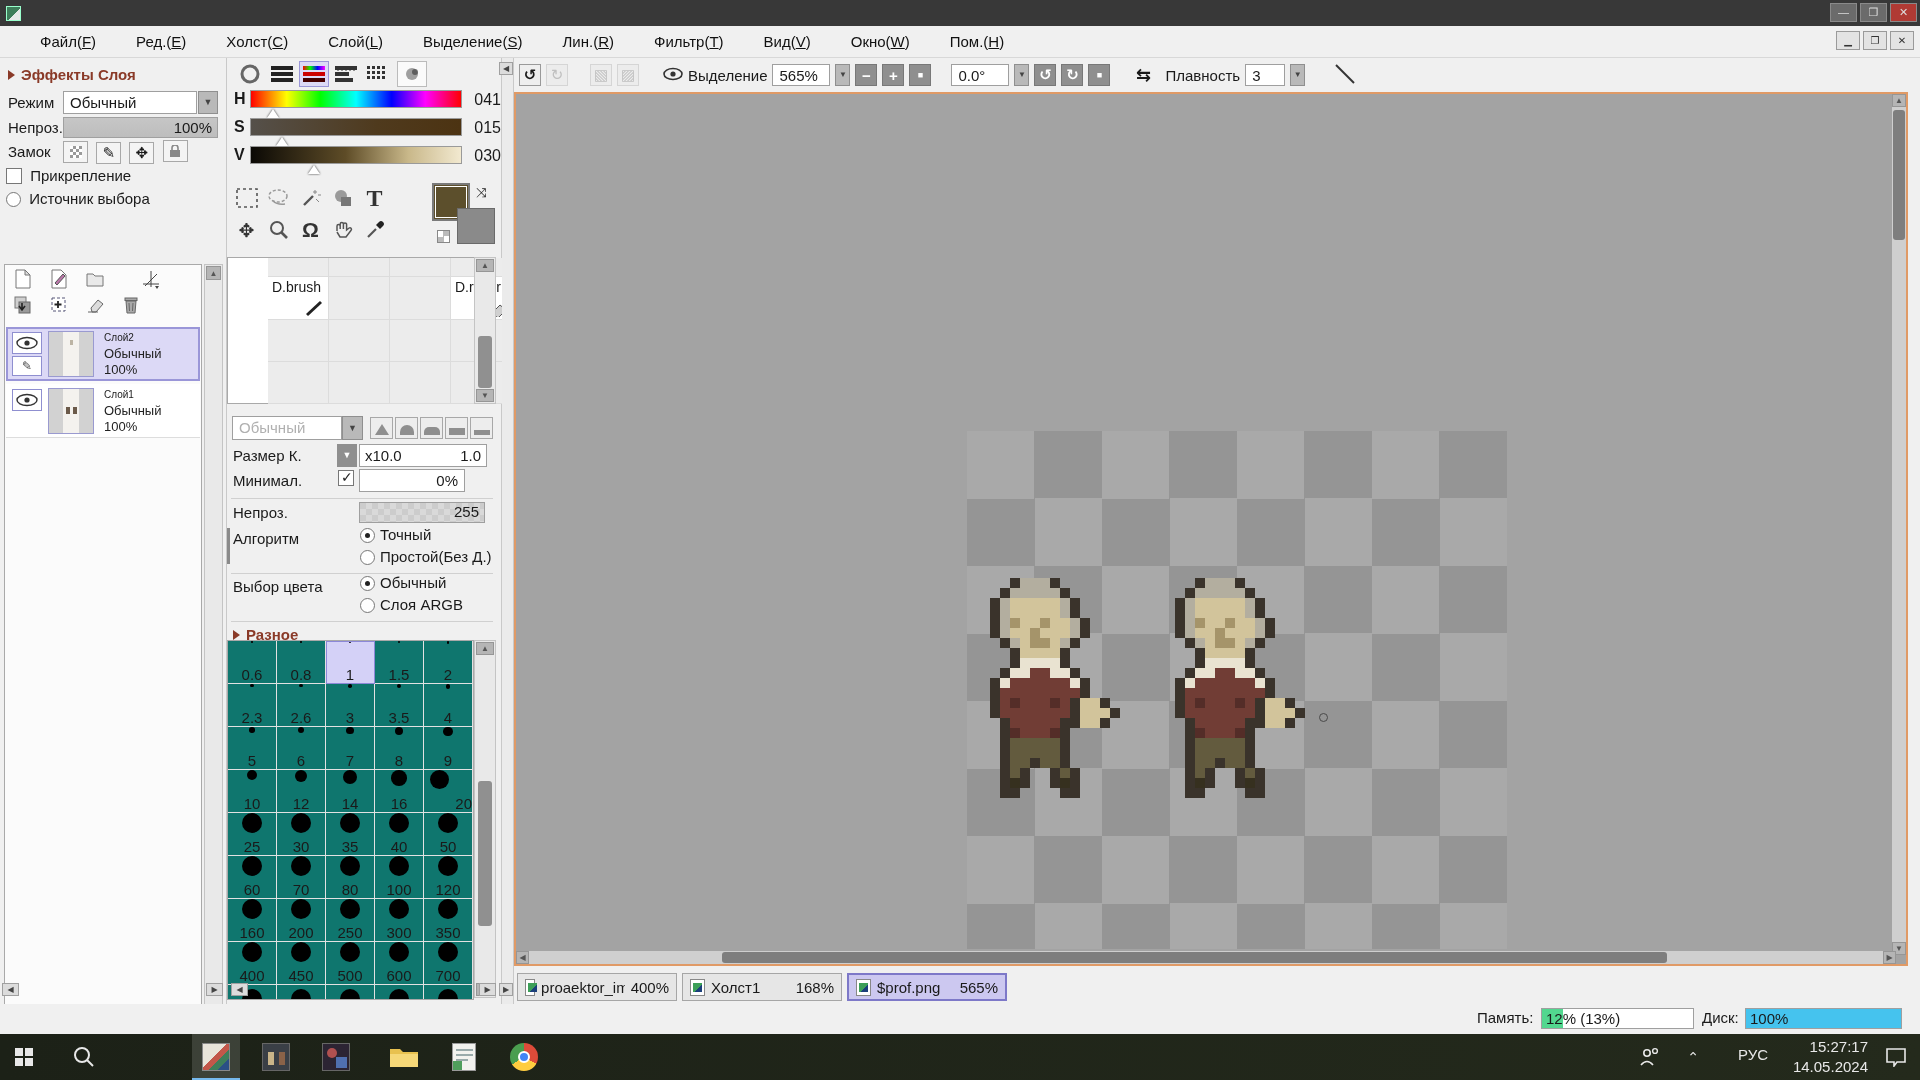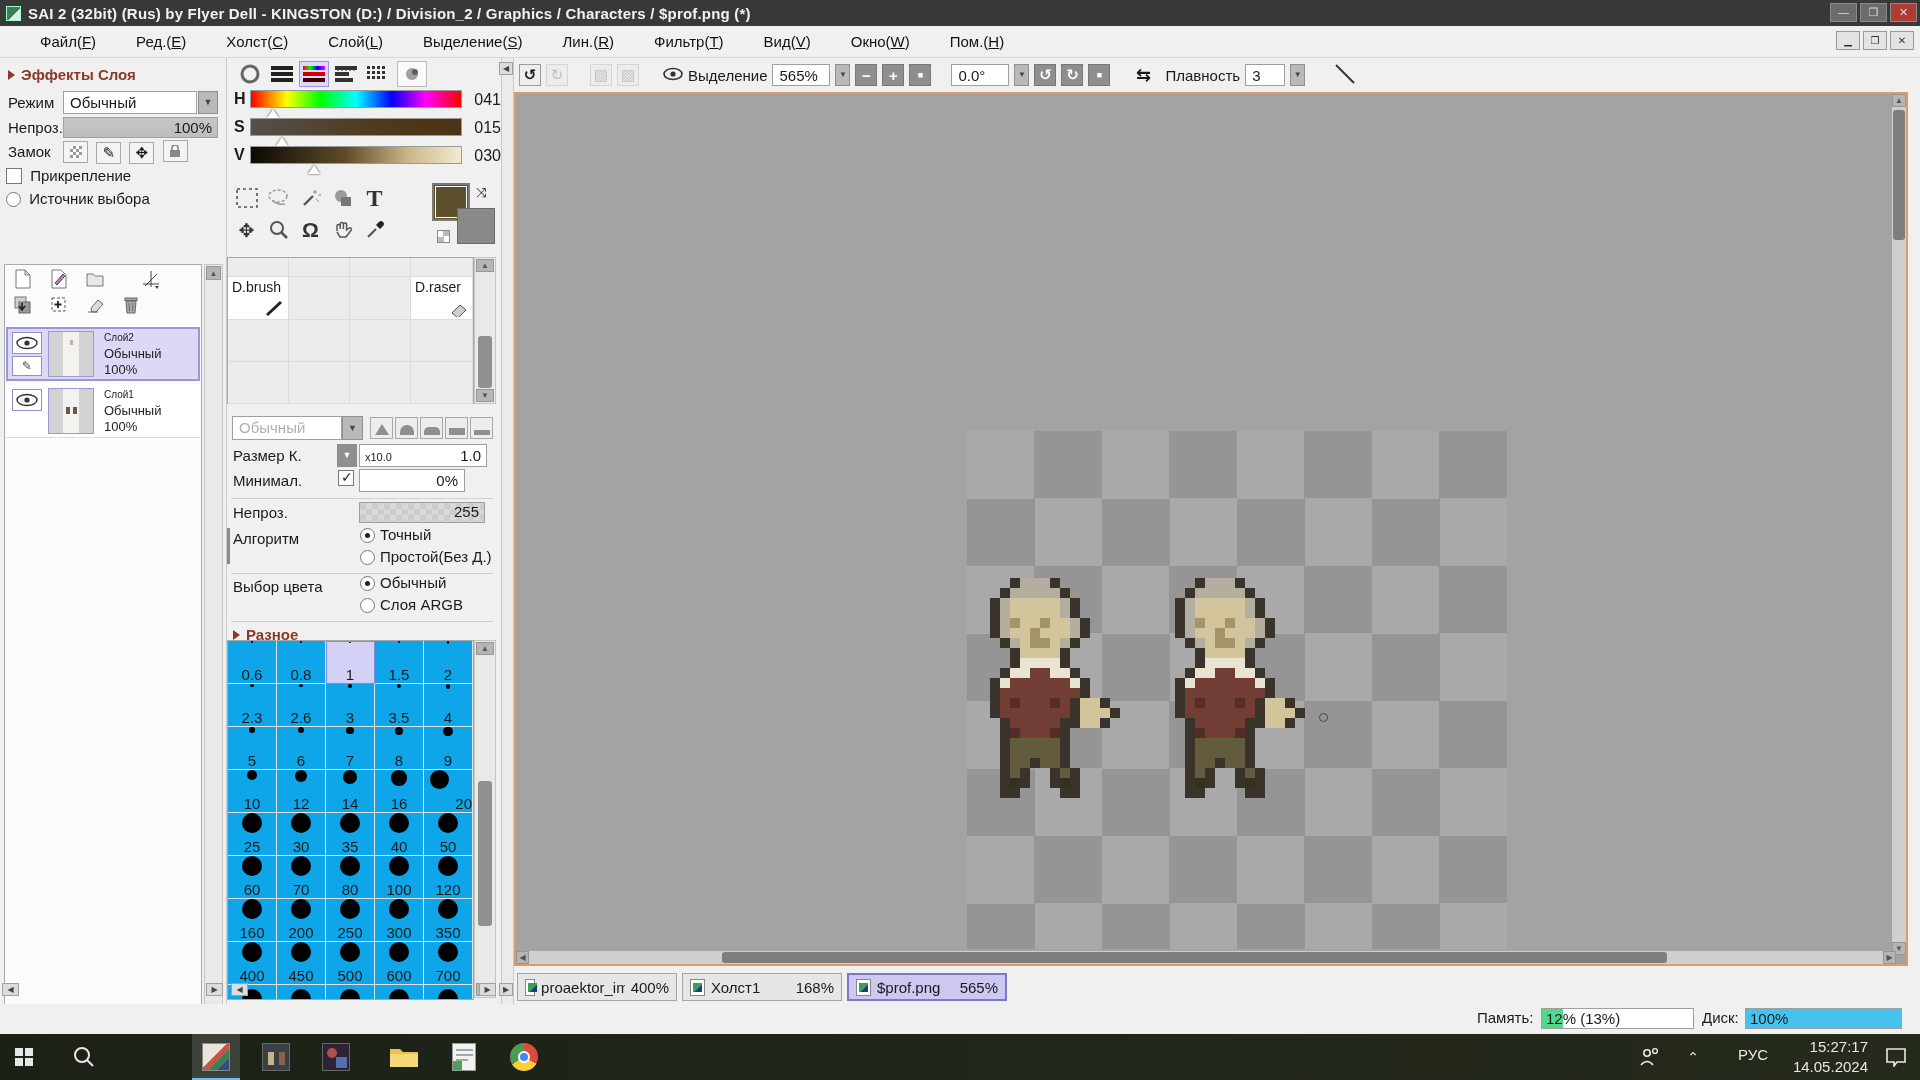--- a/index.html
+++ b/index.html
@@ -59,26 +59,26 @@
   .slider-bar { position:absolute; left:23px; width:212px; height:18px; border:1px solid #9a9a9a; }
   .slider-val { position:absolute; left:240px; width:34px; text-align:right; font-size:16px; }
   .marker { position:absolute; width:0; height:0; border-left:6px solid transparent; border-right:6px solid transparent; border-bottom:9px solid #fff; filter:drop-shadow(0 0 1px #333); }
   .toolbtn { position:absolute; width:31px; height:30px; display:flex; align-items:center; justify-content:center; font-size:19px; color:#333; }
   #swatch-primary { position:absolute; left:205px; top:125px; width:38px; height:38px; border:2px solid #7a7a7a; outline:1px solid #fff; outline-offset:-4px; }
   #swatch-secondary { position:absolute; left:230px; top:150px; width:38px; height:36px; background:#8a8a8a; border:1px solid #6a6a6a; }
   #swap-colors { position:absolute; left:249px; top:127px; font-size:13px; color:#222; }
   #swatch-trans { position:absolute; left:210px; top:172px; width:13px; height:13px; border:1px solid #888;
      background:conic-gradient(#bbb 25%,#fff 25% 50%,#bbb 50% 75%,#fff 75%); }
   #brush-grid { position:absolute; left:0; top:199px; width:247px; height:147px; background:#fff; border:1px solid #a9a9a9; }
-  .bcell { position:absolute; background:#ececec; border-right:1px solid #dcdcdc; border-bottom:1px solid #dcdcdc; font-size:14px; padding:2px 0 0 4px; }
+  .bcell { position:absolute; background:#ececec; border-right:1px solid #dcdcdc; border-bottom:1px solid #dcdcdc; font-size:14px; padding:2px 0 0 4px;margin-left:40px; }
   .bcell.full { background:#fff; }
   #brush-scroll, #size-scroll { position:absolute; width:22px; }
   .shape-btn { position:absolute; top:0; width:23px; height:22px; background:#ededed; border:1px solid #a8a8a8; display:flex; align-items:flex-end; justify-content:center; }
   .shape-btn span { display:block; background:#8f8f8f; margin-bottom:3px; }
-  #size-grid { position:absolute; left:0; top:582px; width:247px; height:360px; background:#0ea5e9; border:1px solid #a9a9a9; overflow:hidden; }
+  #size-grid { position:absolute; left:0; top:582px; width:247px; height:360px; background:#0f766e; border:1px solid #a9a9a9; overflow:hidden; }
   .scell { position:absolute; width:49px; height:43px; border-right:1px solid #e2e2e2; border-bottom:1px solid #e2e2e2; text-align:center; font-size:15px; }
   .scell.sel { background:#d4d1f7; outline:1px solid #8c88d8; outline-offset:-1px; }
   .scell .dot { display:block; margin:0 auto; background:#000; border-radius:50%; }
   .scell .num { display:block; margin-top:auto; }
 
   .panel-collapse { position:absolute; width:17px; height:13px; background:#dcdcdc; border:1px solid #a0a0a0; font-size:8px; line-height:11px; text-align:center; color:#444; }
 
   
   #splitter { left:502px; top:58px; width:12px; height:946px; background:#ebebeb; border-right:1px solid #c9c9c9; }
 
@@ -117,21 +117,20 @@
   .win-logo { display:grid; grid-template-columns:8px 8px; grid-template-rows:8px 8px; gap:2px; }
   .win-logo i { background:#e8e8e8; }
   .clock { position:absolute; right:52px; top:3px; text-align:right; line-height:20px; font-size:15px; }
   .tray-txt { position:absolute; top:12px; font-size:15px; }
 </style>
 </head>
 <body>
 
 <div class="abs" id="titlebar">
   <div class="app-ico"></div>
-  <div class="ttl">SAI 2 (32bit) (Rus) by Flyer Dell - KINGSTON (D:) / Division_2 / Graphics / Characters / $prof.png (*)</div>
   <div class="cap-btns">
     <div class="cap-btn">—</div>
     <div class="cap-btn">❐</div>
     <div class="cap-btn close">✕</div>
   </div>
 </div>
 
 <div class="abs" id="menubar">
     <div class="menu-item">Файл(<u>F</u>)</div>
     <div class="menu-item">Ред.(<u>E</u>)</div>
@@ -467,21 +466,21 @@
       <span style="width:16px;height:7px;"></span>
     </div>
   <div class="shape-btn" style="left:243px; top:359px;">
       <span style="width:16px;height:5px;"></span>
     </div>
 
   
   <div class="abs lab" style="left:6px; top:389px;">Размер К.</div>
   <div class="abs dd-arrow" style="left:110px; top:386px; width:20px; height:23px; line-height:21px; background:#8f8f8f; color:#fff;">▼</div>
   <div class="abs field" style="left:132px; top:386px; width:128px; height:23px; padding:2px 5px;">
-    <span style="font-size:11px;">x10.0</span>
+    <span style="font-size:15px;">x10.0</span>
     <span style="float:right;">1.0</span>
   </div>
   <div class="abs lab" style="left:6px; top:414px;">Минимал.</div>
   <div class="abs checkbox on" style="left:111px; top:412px;"></div>
   <div class="abs field" style="left:132px; top:411px; width:106px; height:23px; padding:2px 6px; text-align:right;">0%</div>
   <div class="abs" style="left:4px; top:440px; width:262px; border-top:1px solid #d0d0d0;"></div>
   <div class="abs lab" style="left:6px; top:446px;">Непроз.</div>
   <div class="abs" style="left:132px; top:444px; width:126px; height:21px; border:1px solid #9f9f9f; background:conic-gradient(#d9d9d9 25%,#cccccc 25% 50%,#d9d9d9 50% 75%,#cccccc 75%); background-size:12px 12px; text-align:right; padding:0 5px;">255</div>
 
   

